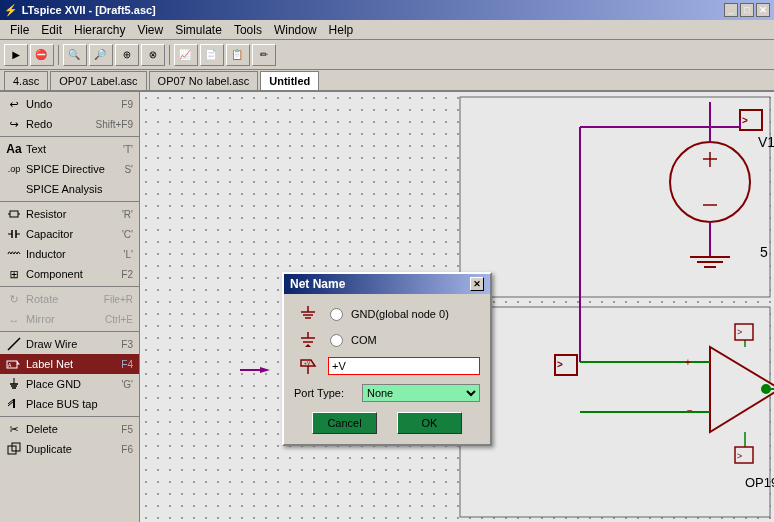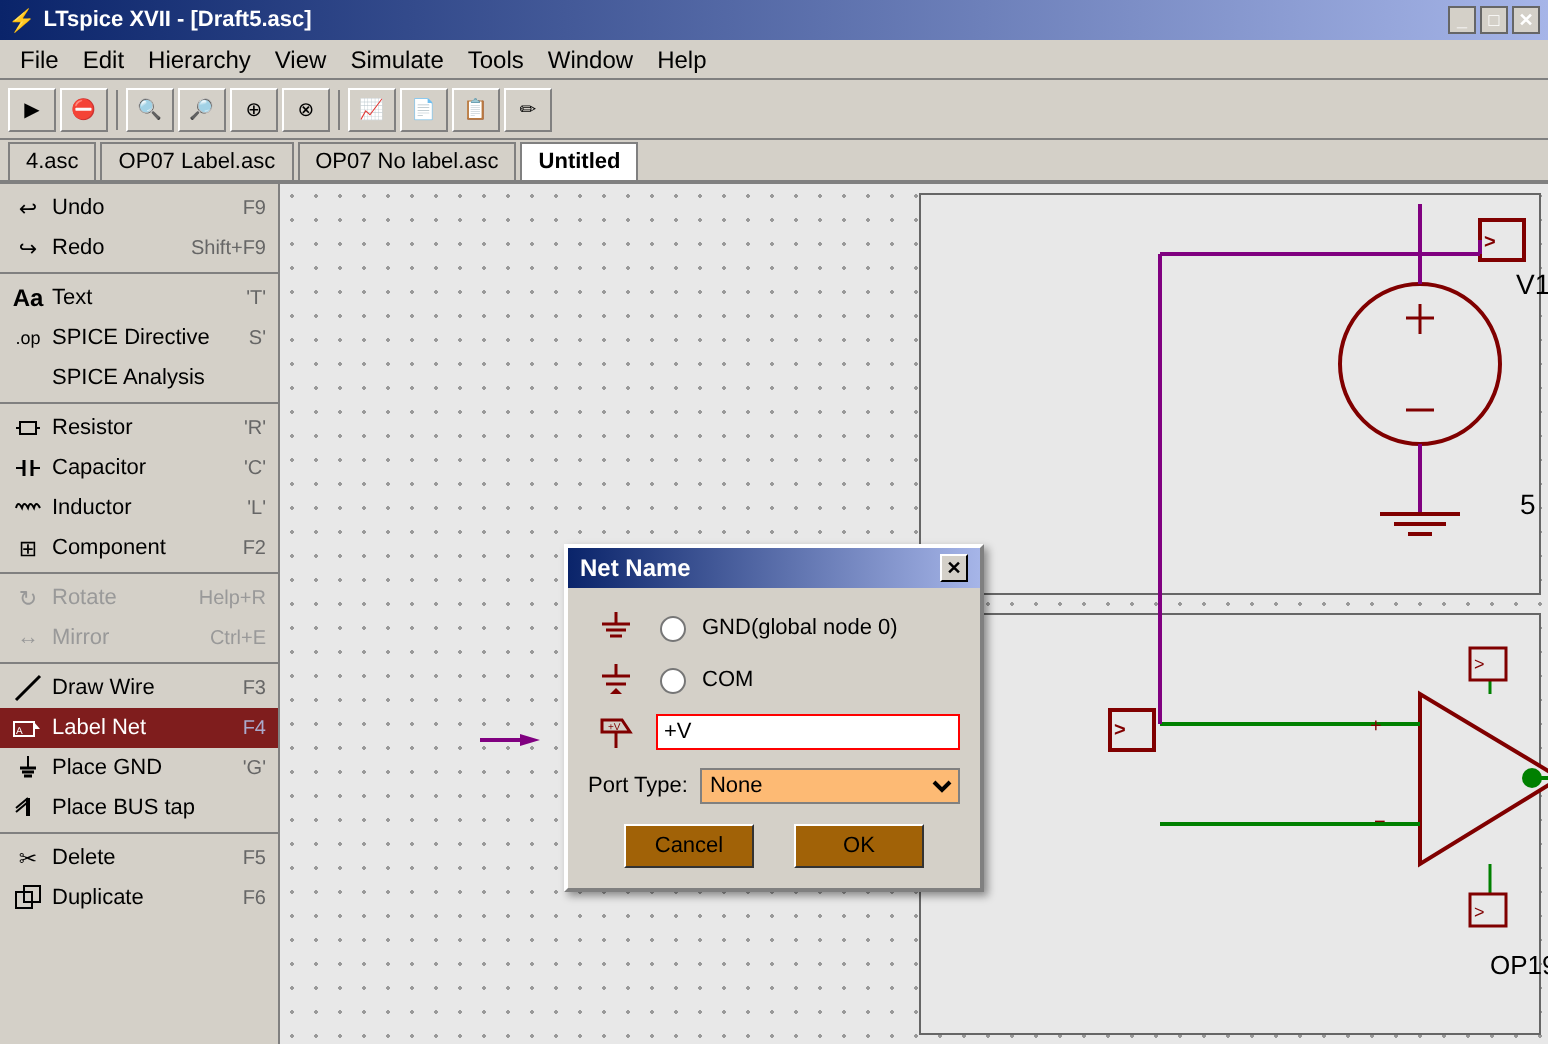--- a/index.html
+++ b/index.html
@@ -167,27 +167,28 @@
       padding: 1px 3px;
       font-size: 11px;
       outline: none;
       border: 1px solid red;
     }
     .port-type-row { display: flex; align-items: center; gap: 6px; margin-bottom: 10px; font-size: 11px; }
     .select-box {
       flex: 1;
       height: 18px;
       font-size: 11px;
-      background: #fdba74;
+      background: #86efac;
       border: 1px solid #808080;
+      margin-left: 12px;
     }
     .dialog-buttons { display: flex; justify-content: center; gap: 20px; }
     .dlg-btn {
       width: 65px; height: 22px;
-      background: #a16207;
+      background: #15803d;
       border: 1px solid;
       border-top-color: #fff;
       border-left-color: #fff;
       border-right-color: #333;
       border-bottom-color: #333;
       font-size: 11px;
       cursor: pointer;
     }
 
     
@@ -325,21 +326,21 @@
       <span class="icon">⊞</span>
       <span>Component</span>
       <span class="shortcut">F2</span>
     </div>
 
     <div class="sidebar-divider"></div>
 
     <div class="sidebar-item sidebar-item-disabled">
       <span class="icon">↻</span>
       <span>Rotate</span>
-      <span class="shortcut" style="color:#999">Help+R</span>
+      <span class="shortcut" style="color:#999">File+R</span>
     </div>
     <div class="sidebar-item sidebar-item-disabled">
       <span class="icon">↔</span>
       <span>Mirror</span>
       <span class="shortcut" style="color:#999">Ctrl+E</span>
     </div>
 
     <div class="sidebar-divider"></div>
 
     <div class="sidebar-item">

